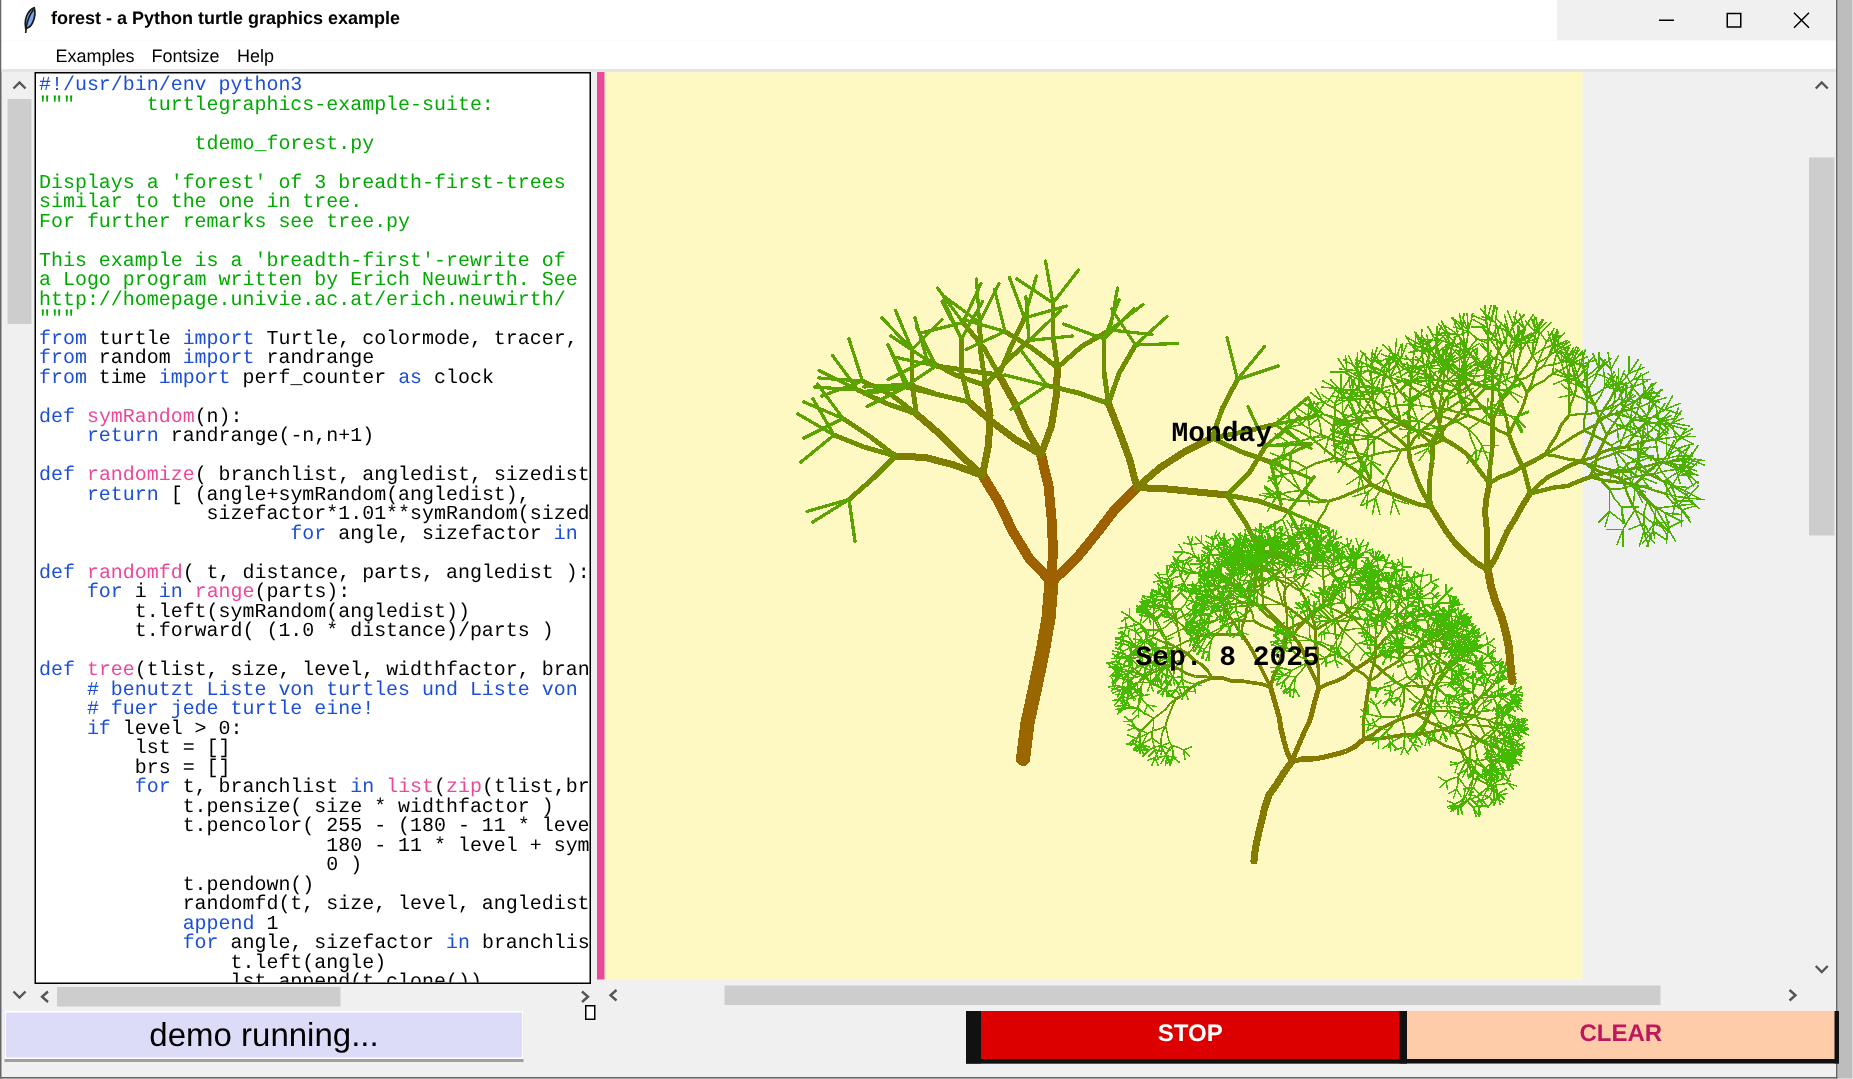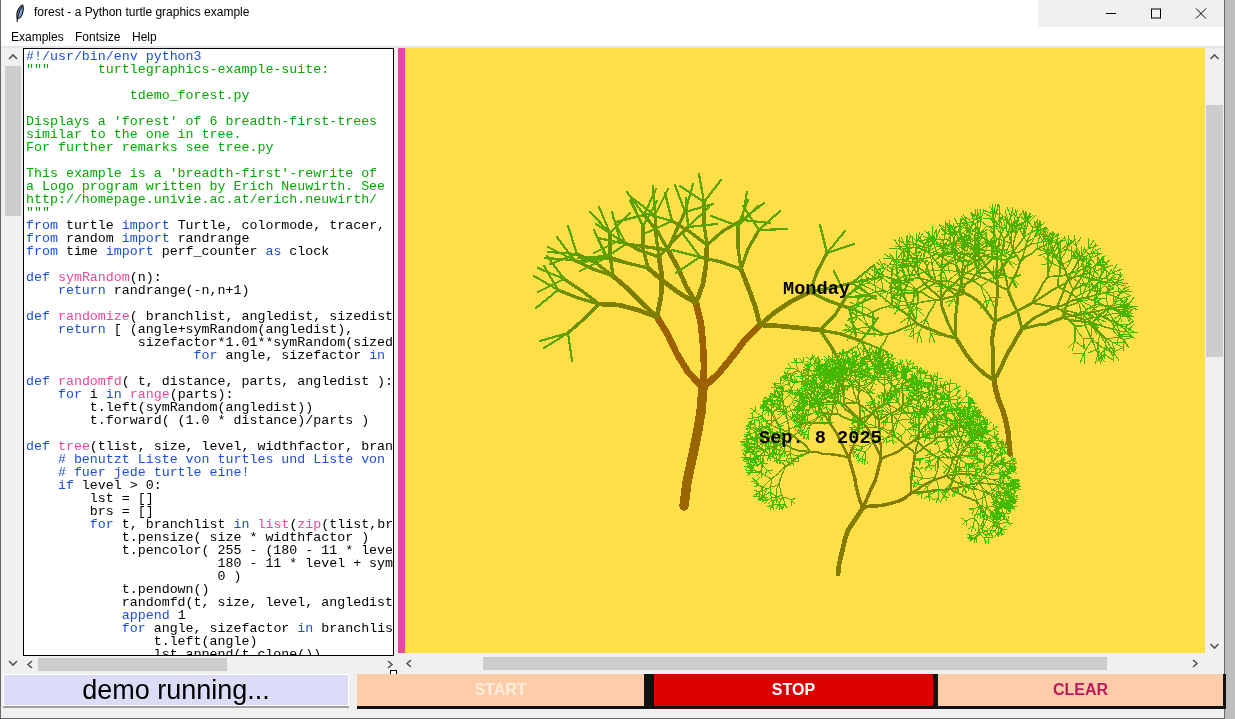--- a/index.html
+++ b/index.html
@@ -2,47 +2,47 @@
 <html><head>
 <meta charset="utf-8">
 <style>
 html,body{margin:0;padding:0;}
 body{width:1235px;height:719px;position:relative;overflow:hidden;
      background:#bdbdbd;font-family:"Liberation Sans",sans-serif;}
 #win{position:absolute;left:0;top:0;width:1223px;height:718px;
      background:#f0f0f0;border-left:1px solid #666;border-right:1px solid #666;
      border-bottom:1px solid #666;box-sizing:content-box;}
 
-#titlebar{position:absolute;left:0;top:0;width:1037px;height:27px;background:#fff;}
+#titlebar{position:absolute;left:0;top:0;width:1037px;height:27px;background:#fff;font-weight:bold;}
 #title{position:absolute;left:33px;top:5px;font-size:12px;color:#000;}
 #icon{position:absolute;left:13px;top:4px;}
 .wbtn{position:absolute;top:0;width:45px;height:27px;}
 #btnmin{left:1087px;}#btnmax{left:1132px;}#btnclose{left:1177px;}
 
 #menubar{position:absolute;left:0;top:27px;width:1223px;height:19px;background:#fff;font-size:12px;color:#000;}
-#menubar span{position:absolute;top:3px;}
+#menubar span{position:absolute;top:3px;margin-left:26px;}
 #menubar .m1{left:10px;}#menubar .m2{left:74px;}#menubar .m3{left:131px;}
 #menusep{position:absolute;left:0;top:46px;width:1223px;height:2px;background:#e5e5e5;}
 
 .sbtrack{position:absolute;background:#f0f0f0;}
 .sbthumb{position:absolute;background:#cdcdcd;}
 .arr{position:absolute;}
 
 #textpane{position:absolute;left:22px;top:48px;width:371px;height:608px;
    background:#fff;border:1px solid #000;box-sizing:border-box;overflow:hidden;}
 #code{margin:0;padding:1px 0 0 2px;font-family:"Liberation Mono",monospace;
    font-size:13.3px;line-height:13px;white-space:pre;color:#000;}
 .kw{color:#1d4ed8;}.st{color:#00aa00;}.df{color:#ec4899;}.bi{color:#ec4899;}
 
-#canvas{position:absolute;left:397px;top:48px;width:807px;height:605px;
-   background:#fde047;border-left:7px solid #ec4899;box-sizing:border-box;}
+#canvas{position:absolute;left:397px;top:48px;width:657px;height:605px;
+   background:#fef9c3;border-left:5px solid #ec4899;box-sizing:border-box;}
 
 #statuslbl{position:absolute;left:2px;top:674px;width:346px;height:32px;
    background:#dcdcf8;border:1px solid #fff;box-sizing:border-box;
-   text-align:center;font-size:27px;line-height:30px;color:#000;
+   text-align:center;font-size:22px;line-height:30px;color:#000;
    box-shadow:0 2px 0 #a0a0a0;}
 .bbtn{position:absolute;top:674px;height:32px;text-align:center;
    font-size:16px;font-weight:bold;line-height:32px;
    border-bottom:3px solid #111;box-sizing:content-box;}
 #bstart{left:356px;width:287px;background:#ffccaa;color:#ffeedd;}
 #bstop{left:643px;width:279px;background:#dd0000;color:#fff;
    border-left:10px solid #111;border-right:5px solid #111;}
 #bclear{left:937px;width:285px;background:#ffccaa;color:#be185d;border-right:3px solid #111;}
 </style>
 </head>
@@ -79,21 +79,21 @@
   <svg class="arr" style="left:6px;top:658px;" width="12" height="10">
       <path d="M2 3 L6 7 L10 3" fill="none" stroke="#555" stroke-width="1.6"></path>
     </svg>
 
   <div id="textpane">
       <pre id="code"><span class="kw">#!/usr/bin/env python3</span>
 <span class="st">"""      turtlegraphics-example-suite:</span>
 <span class="st"></span>
 <span class="st">             tdemo_forest.py</span>
 <span class="st"></span>
-<span class="st">Displays a 'forest' of 6 breadth-first-trees</span>
+<span class="st">Displays a 'forest' of 3 breadth-first-trees</span>
 <span class="st">similar to the one in tree.</span>
 <span class="st">For further remarks see tree.py</span>
 <span class="st"></span>
 <span class="st">This example is a 'breadth-first'-rewrite of</span>
 <span class="st">a Logo program written by Erich Neuwirth. See</span>
 <span class="st">http://homepage.univie.ac.at/erich.neuwirth/</span>
 <span class="st">"""</span>
 <span class="kw">from</span> turtle <span class="kw">import</span> Turtle, colormode, tracer, mainloop
 <span class="kw">from</span> random <span class="kw">import</span> randrange
 <span class="kw">from</span> time <span class="kw">import</span> perf_counter <span class="kw">as</span> clock
@@ -187,16 +187,15 @@
   <div class="sbthumb" style="left:482px;top:657px;width:624px;height:13px;"></div>
   <svg class="arr" style="left:403px;top:658px;" width="10" height="11">
       <path d="M7 2 L3 5.5 L7 9" fill="none" stroke="#555" stroke-width="1.6"></path>
     </svg>
   <svg class="arr" style="left:1189px;top:658px;" width="10" height="11">
       <path d="M3 2 L7 5.5 L3 9" fill="none" stroke="#555" stroke-width="1.6"></path>
     </svg>
 
   <div style="position:absolute;left:389px;top:670px;width:5px;height:8px;border:1px solid #000;background:#fff;"></div>
   <div id="statuslbl">demo running...</div>
-  <div class="bbtn" id="bstart">START</div>
   <div class="bbtn" id="bstop">STOP</div>
   <div class="bbtn" id="bclear">CLEAR</div>
 </div>
 
 </body></html>

